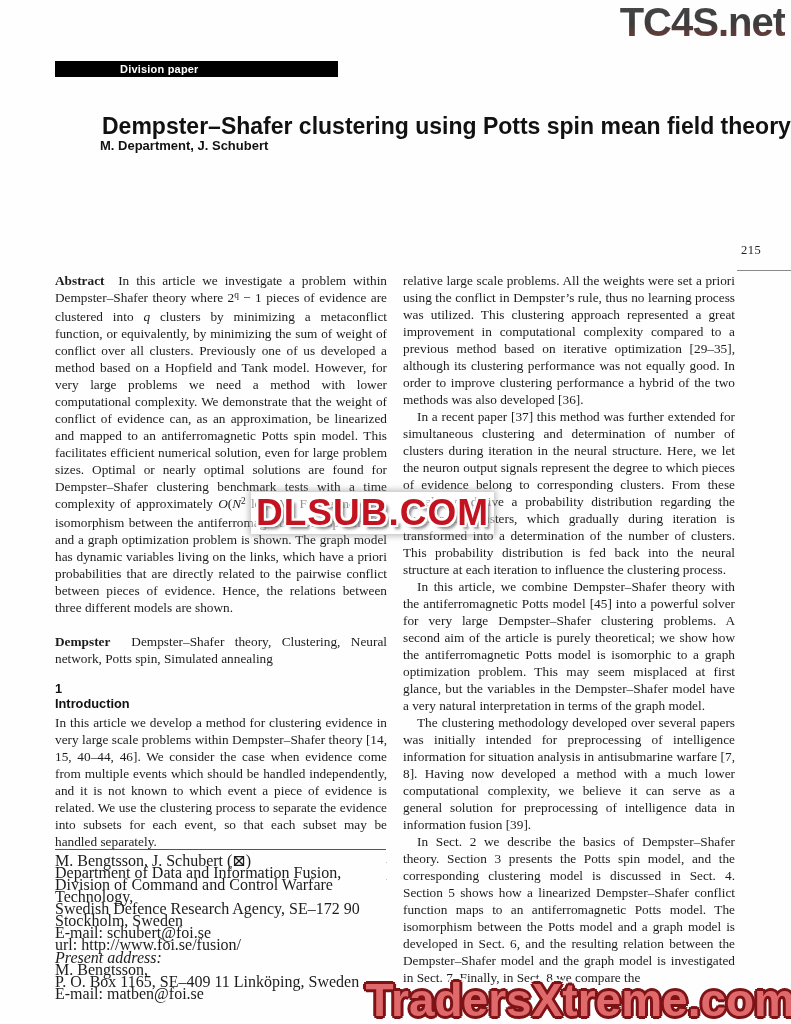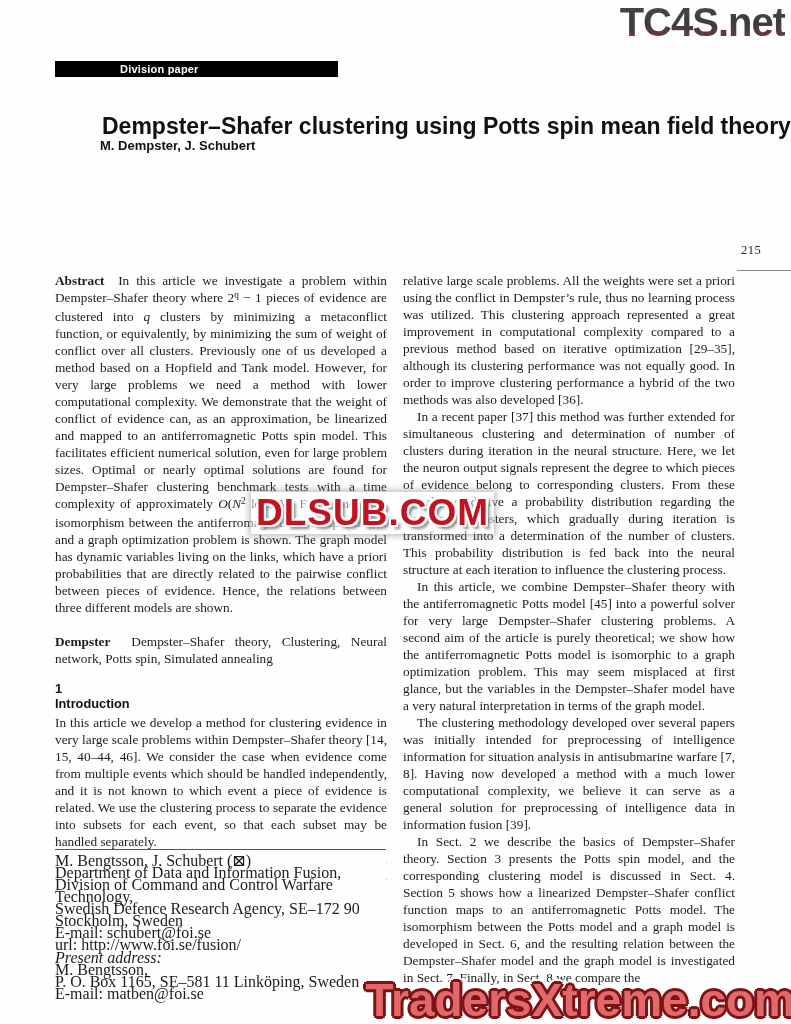--- a/index.html
+++ b/index.html
@@ -116,21 +116,21 @@
 
 <div class="page">
 
   <div class="logo-tc4s">TC4S.net</div>
 
   <div class="cat-bar">
     <span>Division paper</span>
   </div>
 
   <h1 class="paper-title">Dempster–Shafer clustering using Potts spin mean field theory</h1>
-  <div class="authors">M. Dempster, J. Schubert</div>
+  <div class="authors">M. Department, J. Schubert</div>
 
   <div class="pageno">215</div>
   <div class="pageno-rule"></div>
 
   <div class="col col-left">
     <p><span class="rt-b">Abstract</span><span>&nbsp; In this article we investigate a problem within Dempster–Shafer theory where 2</span><span class="rt-sup">q</span><span> − 1 pieces of evidence are clustered into </span><span class="rt-i">q</span><span> clusters by minimizing a metaconflict function, or equivalently, by minimizing the sum of weight of conflict over all clusters. Previously one of us developed a method based on a Hopfield and Tank model. However, for very large problems we need a method with lower computational complexity. We demonstrate that the weight of conflict of evidence can, as an approximation, be linearized and mapped to an antiferromagnetic Potts spin model. This facilitates efficient numerical solution, even for large problem sizes. Optimal or nearly optimal solutions are found for Dempster–Shafer clustering benchmark tests with a time complexity of approximately </span><span class="rt-i">O</span><span>(</span><span class="rt-i">N</span><span class="rt-sup">2</span><span> log</span><span class="rt-sup">2</span><span> </span><span class="rt-i">N</span><span>). Furthermore, an isomorphism between the antiferromagnetic Potts spin model and a graph optimization problem is shown. The graph model has dynamic variables living on the links, which have a priori probabilities that are directly related to the pairwise conflict between pieces of evidence. Hence, the relations between three different models are shown.</span></p>
     <div class="gap"></div>
     <p><span class="rt-b">Dempster</span><span>&nbsp; Dempster–Shafer theory, Clustering, Neural network, Potts spin, Simulated annealing</span></p>
     <div class="sec-head-wrap">
       <div class="sec-head">1</div>
@@ -151,20 +151,20 @@
   <div class="footnote">
     <div class="fn-rule"></div>
     <div class="pre-line">M. Bengtsson, J. Schubert (⊠)
 Department of Data and Information Fusion,
 Division of Command and Control Warfare Technology,
 Swedish Defence Research Agency, SE–172 90 Stockholm, Sweden
 E-mail: schubert@foi.se
 url: http://www.foi.se/fusion/</div>
     <div class="present-label">Present address:</div>
     <div class="pre-line">M. Bengtsson,
-P. O. Box 1165, SE–581 11 Linköping, Sweden
+P. O. Box 1165, SE–409 11 Linköping, Sweden
 E-mail: matben@foi.se</div>
   </div>
 
   <div class="wm-dlsub">DLSUB.COM</div>
   <div class="wm-traders">TradersXtreme.com</div>
 
 </div>
 
 </body></html>

